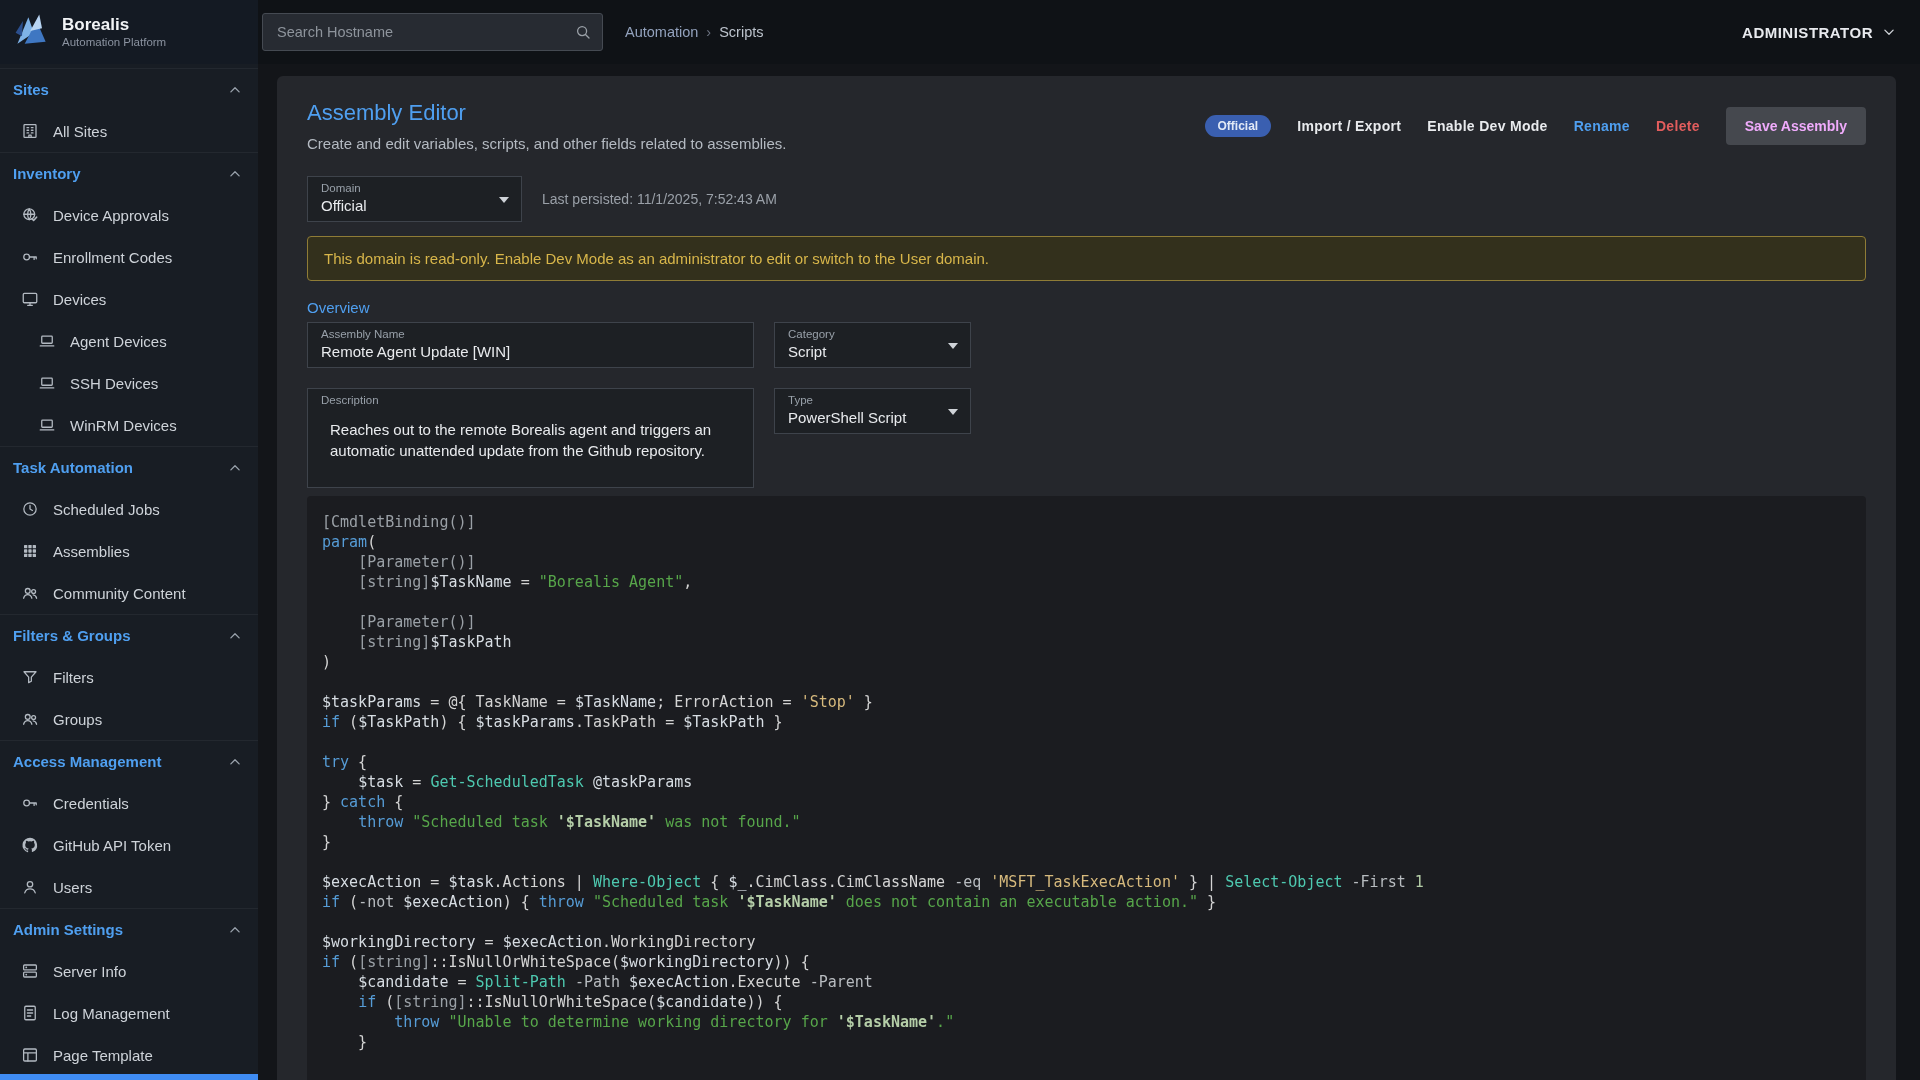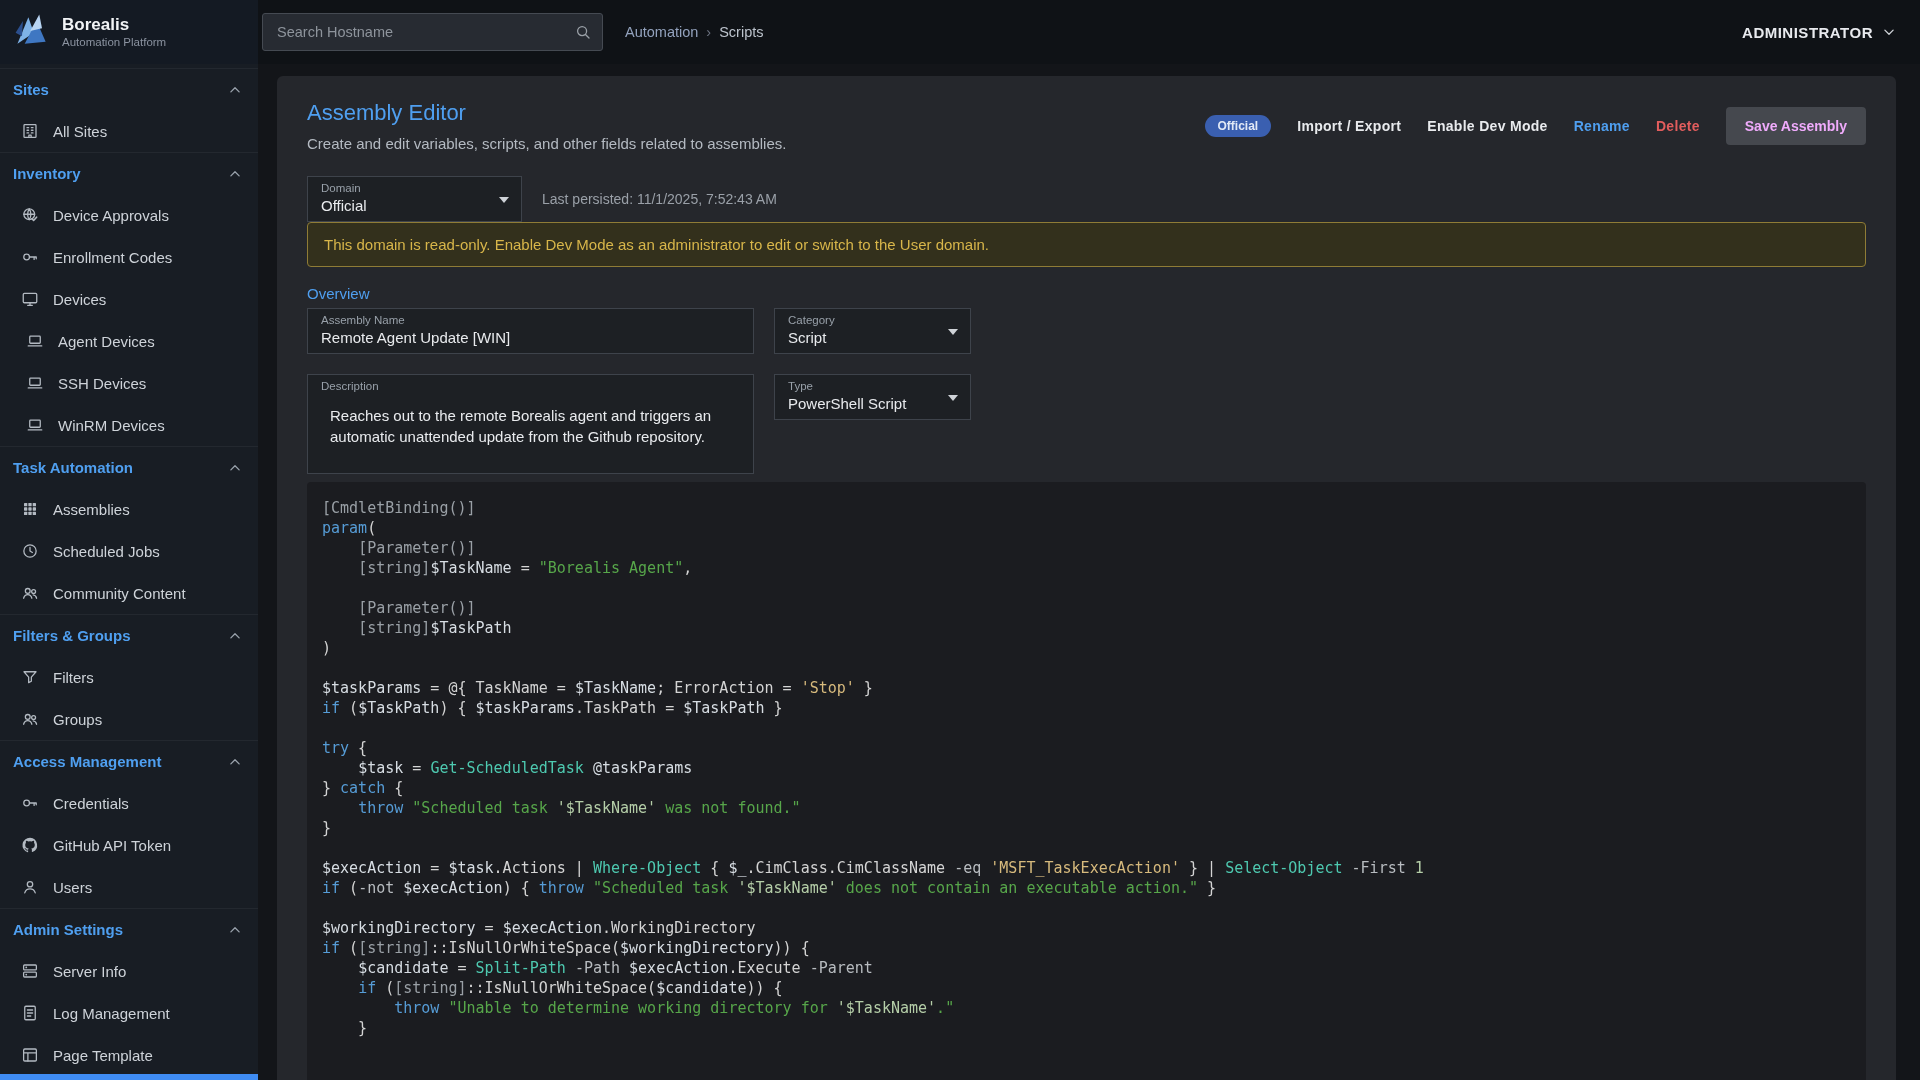--- a/index.html
+++ b/index.html
@@ -29,21 +29,21 @@
   .crumb-sep{color:#6b7280;}
   .user{margin-left:auto;margin-right:22px;display:flex;align-items:center;gap:7px;font-size:15px;font-weight:700;letter-spacing:.5px;color:#e8eaee;cursor:pointer;}
   .user .chev{display:flex;color:#cfd3d8;}
   
   .sidebar{position:absolute;top:64px;left:0;width:258px;height:1016px;background:#181d24;overflow:hidden;}
   .sidebar nav{padding-top:4px;}
   .side-sec{height:42px;display:flex;align-items:center;padding:0 14px 0 13px;border-top:1px solid rgba(255,255,255,.05);cursor:pointer;}
   .sec-lb{color:var(--accent-blue);font-size:15px;font-weight:700;}
   .sec-ch{margin-left:auto;color:#9aa3ad;display:flex;}
   .side-item{height:42px;display:flex;align-items:center;gap:14px;padding-left:21px;color:#ced3d9;font-size:15px;cursor:pointer;}
-  .side-item.indent{padding-left:26px;}
+  .side-item.indent{padding-left:38px;}
   .it-ic{display:flex;color:#b3bac2;flex:0 0 auto;}
   .side-accent{position:absolute;left:0;bottom:0;width:100%;height:6px;background:#3f8cf3;}
   
   main{position:absolute;top:64px;left:258px;width:1662px;height:1016px;overflow:hidden;padding:12px 24px 0 19px;}
   .panel{background:#25272c;border-radius:6px;padding:24px 30px;height:1400px;}
   .panel-head{display:flex;align-items:center;justify-content:space-between;}
   .panel-head h1{margin:0 0 9px;font-size:22px;font-weight:500;color:var(--accent-blue);}
   .panel-head p{margin:0;font-size:15px;color:#b4bac2;}
   .actions{display:flex;align-items:center;gap:26px;}
   .badge{background:var(--badge-blue);color:#e2e9f6;font-size:12px;font-weight:700;padding:4px 13px;border-radius:12px;}
@@ -52,38 +52,38 @@
   .txt-btn.red{color:var(--danger-red);}
   .save-btn{background:#45484e;border:none;border-radius:4px;color:#f0abfc;font-family:"Liberation Sans",sans-serif;font-size:14px;font-weight:700;padding:11px 19px;cursor:default;}
   .domain-row{margin-top:24px;display:flex;align-items:center;gap:20px;}
   .field,.select{position:relative;background:#1d2024;border:1px solid #3e434b;border-radius:0;height:46px;cursor:pointer;}
   .fl{position:absolute;top:5px;left:13px;font-size:11.5px;color:#98a0a9;}
   .val{position:absolute;left:13px;bottom:7px;font-size:15px;color:#e9ebee;white-space:nowrap;}
   .select{padding-right:36px;}
   .caret{position:absolute;right:12px;top:50%;margin-top:-2px;width:0;height:0;border-left:5px solid transparent;border-right:5px solid transparent;border-top:6px solid #cfd3d8;}
   .domain-row .select{width:215px;}
   .persisted{font-size:14px;color:#9aa0a8;}
-  .warn{padding:13px 16px;border:1px solid #8f7c36;background:#33301c;border-radius:4px;color:var(--warning-yellow);font-size:15px;}
+  .warn{margin-top:14px;padding:13px 16px;border:1px solid #8f7c36;background:#33301c;border-radius:4px;color:var(--warning-yellow);font-size:15px;}
   .sec-label{margin-top:18px;color:var(--accent-blue);font-size:15px;}
   .sec-label.mt-lg{margin-top:26px;}
   .form-grid{display:grid;grid-template-columns:447px 197px;column-gap:50px;row-gap:16px;align-items:start;margin-top:6px;gap:20px;}
   .field.area{height:100px;}
   .field.area .val{position:static;display:block;padding:30px 16px 12px 22px;white-space:normal;line-height:21px;}
   
   .code{margin-top:8px;background:#1b1c20;border-radius:4px;padding:16px 15px;height:790px;overflow:hidden;cursor:text;}
   .code pre{margin:0;font-family:"DejaVu Sans Mono",monospace;font-size:15px;line-height:20px;white-space:pre;color:var(--code-default);}
   .code-line{height:20px;}
   .tok-d{color:var(--code-default);}
   .tok-k{color:var(--code-keyword);}
   .tok-c{color:var(--code-cmdlet);}
   .tok-s{color:var(--code-string);}
   .tok-q{color:var(--code-literal);}
   .tok-t{color:var(--code-type);}
   .tok-v{color:#d7dde3;}
-  .tok-i{color:var(--code-interp);}
+  .tok-i{color:var(--code-interp);font-weight:bold;}
   .tok-o{color:var(--code-operator);}
   .tok-n{color:var(--code-interp);}
 </style>
 </head>
 <body>
 
 <header class="topbar">
   <div class="brand">
     <span class="logo">
       <svg viewBox="0 0 44 44" width="40" height="40" aria-hidden="true">
@@ -208,47 +208,47 @@
         <span class="sec-lb">Task Automation</span>
         <span class="sec-ch">
           <svg viewBox="0 0 24 24" width="18" height="18" fill="none" stroke="currentColor" stroke-width="1.7" stroke-linecap="round" stroke-linejoin="round">
             <path d="M6.5 14.5L12 9l5.5 5.5"></path>
           </svg>
         </span>
       </div>
       <div class="side-item">
         <span class="it-ic">
           <svg viewBox="0 0 24 24" width="18" height="18" fill="none" stroke="currentColor" stroke-width="1.7" stroke-linecap="round" stroke-linejoin="round">
+            <circle cx="12" cy="12" r="8.2"></circle>
+            <path d="M12 7.2V12l3.2 2"></path>
+          </svg>
+        </span>
+        <span>Scheduled Jobs</span>
+      </div>
+      <div class="side-item">
+        <span class="it-ic">
+          <svg viewBox="0 0 24 24" width="18" height="18" fill="none" stroke="currentColor" stroke-width="1.7" stroke-linecap="round" stroke-linejoin="round">
             <g fill="currentColor" stroke="none">
               <rect x="4" y="4" width="4.4" height="4.4" rx="0.8"></rect>
               <rect x="9.8" y="4" width="4.4" height="4.4" rx="0.8"></rect>
               <rect x="15.6" y="4" width="4.4" height="4.4" rx="0.8"></rect>
               <rect x="4" y="9.8" width="4.4" height="4.4" rx="0.8"></rect>
               <rect x="9.8" y="9.8" width="4.4" height="4.4" rx="0.8"></rect>
               <rect x="15.6" y="9.8" width="4.4" height="4.4" rx="0.8"></rect>
               <rect x="4" y="15.6" width="4.4" height="4.4" rx="0.8"></rect>
               <rect x="9.8" y="15.6" width="4.4" height="4.4" rx="0.8"></rect>
               <rect x="15.6" y="15.6" width="4.4" height="4.4" rx="0.8"></rect>
             </g>
           </svg>
         </span>
         <span>Assemblies</span>
       </div>
       <div class="side-item">
         <span class="it-ic">
           <svg viewBox="0 0 24 24" width="18" height="18" fill="none" stroke="currentColor" stroke-width="1.7" stroke-linecap="round" stroke-linejoin="round">
-            <circle cx="12" cy="12" r="8.2"></circle>
-            <path d="M12 7.2V12l3.2 2"></path>
-          </svg>
-        </span>
-        <span>Scheduled Jobs</span>
-      </div>
-      <div class="side-item">
-        <span class="it-ic">
-          <svg viewBox="0 0 24 24" width="18" height="18" fill="none" stroke="currentColor" stroke-width="1.7" stroke-linecap="round" stroke-linejoin="round">
             <circle cx="9" cy="9.2" r="3.2"></circle>
             <path d="M3.5 19c.9-3.2 3-4.8 5.5-4.8s4.6 1.6 5.5 4.8"></path>
             <circle cx="16.8" cy="10" r="2.6"></circle>
             <path d="M16.2 14.6c2.4.3 4 1.8 4.6 4.4"></path>
           </svg>
         </span>
         <span>Community Content</span>
       </div>
       <div class="side-sec">
         <span class="sec-lb">Filters &amp; Groups</span>

